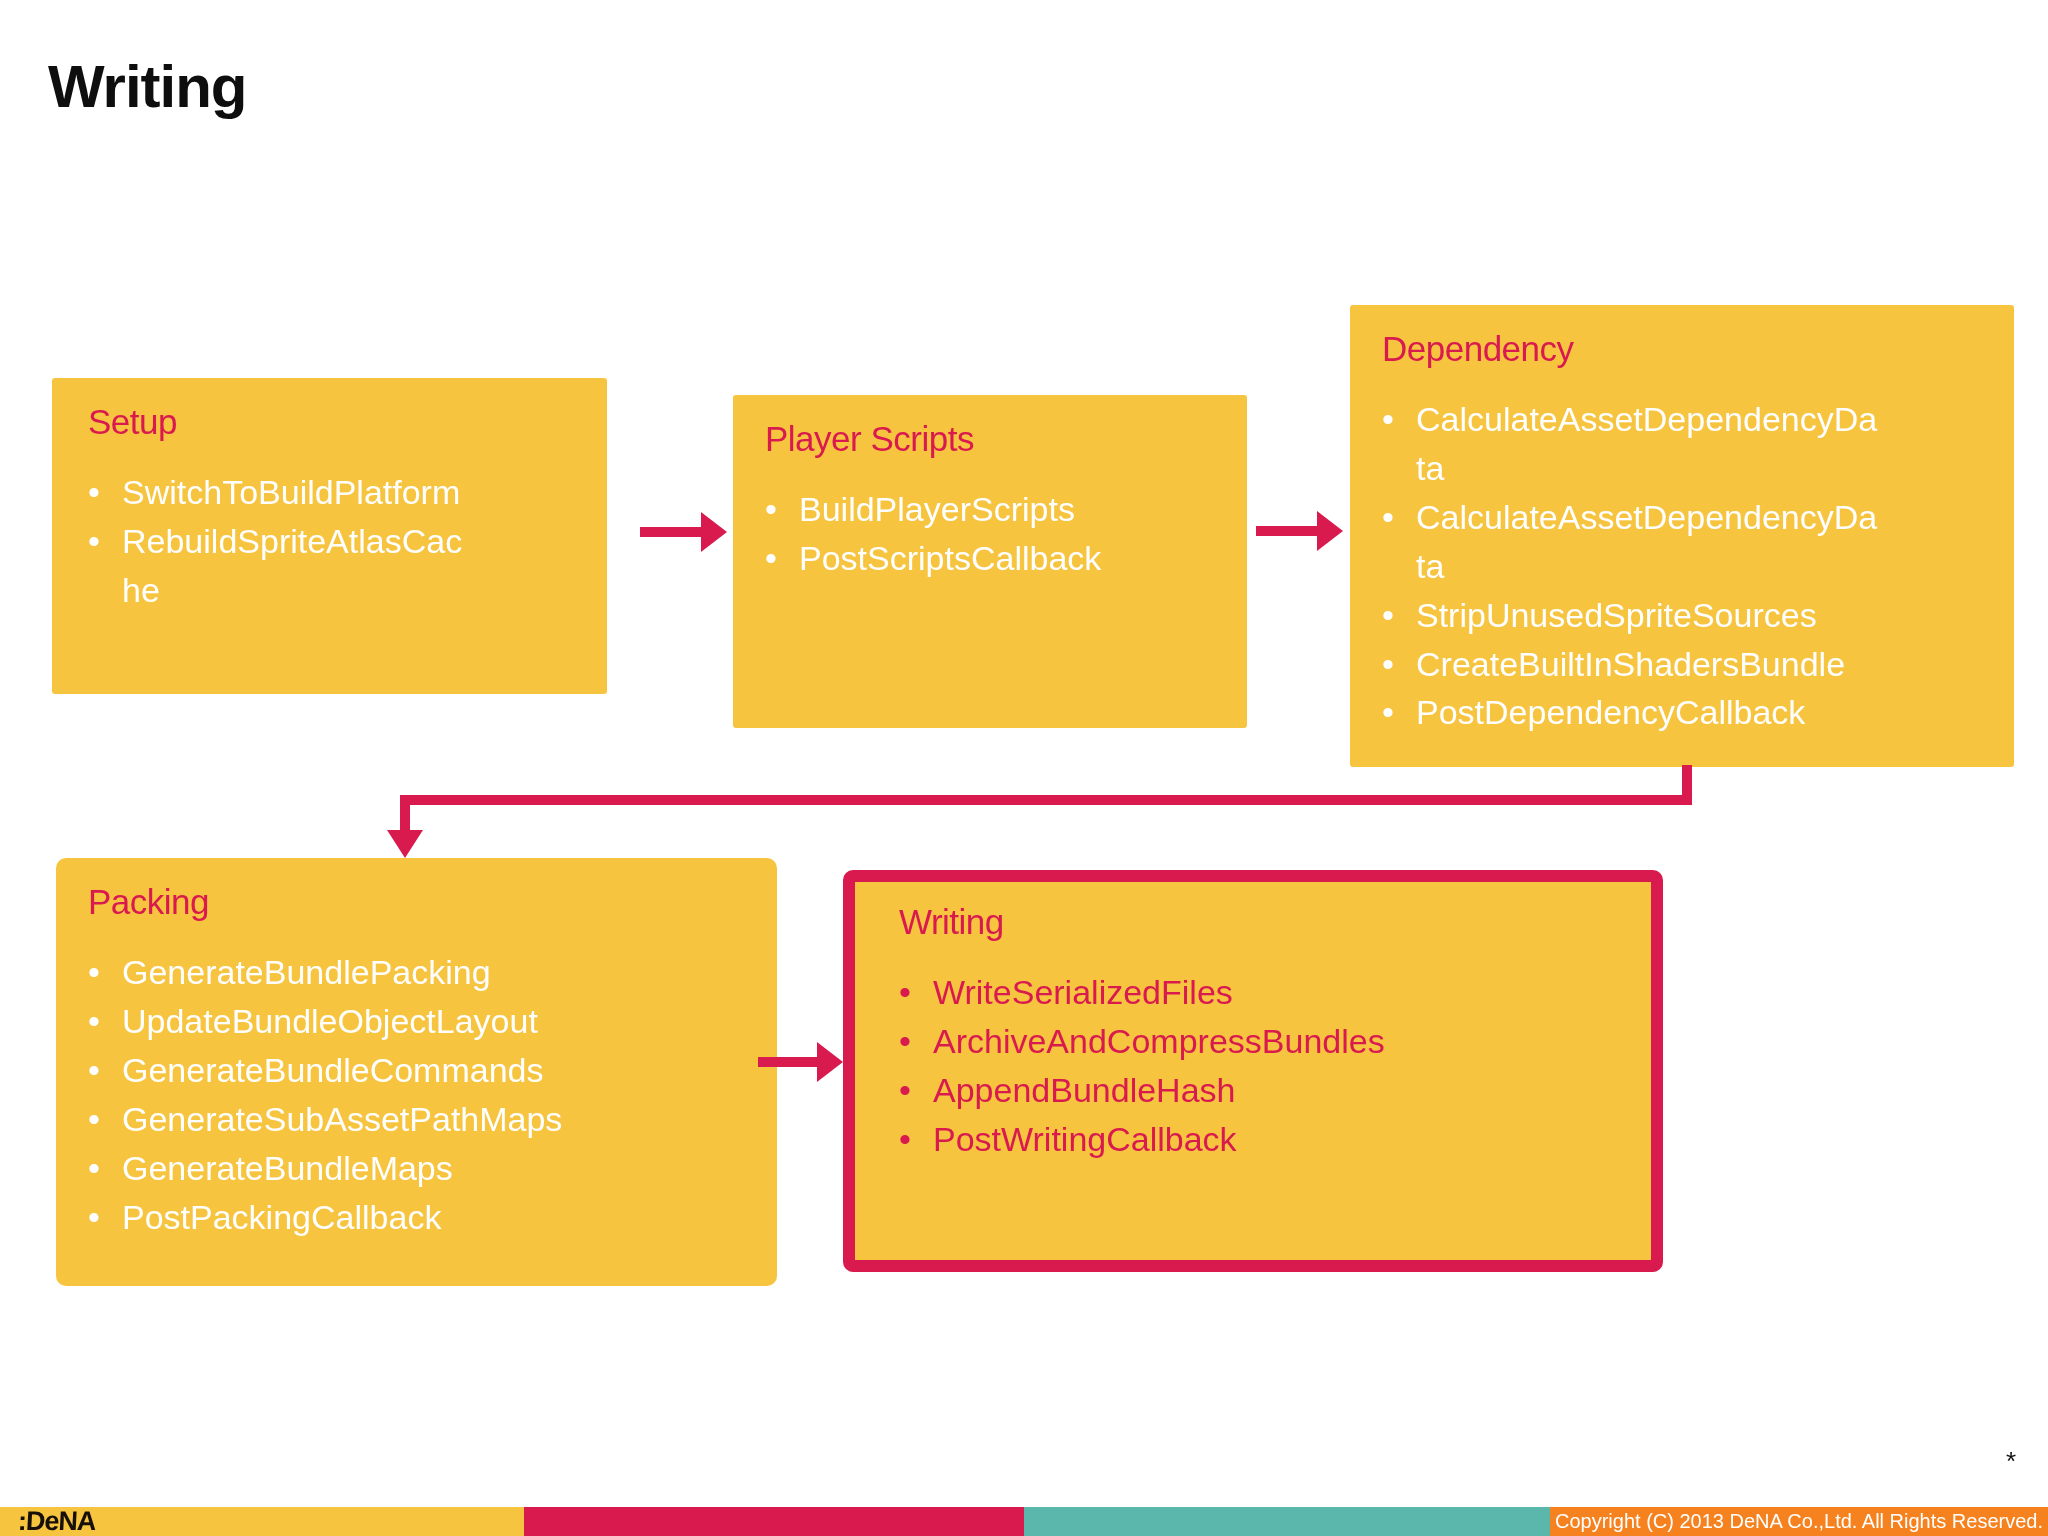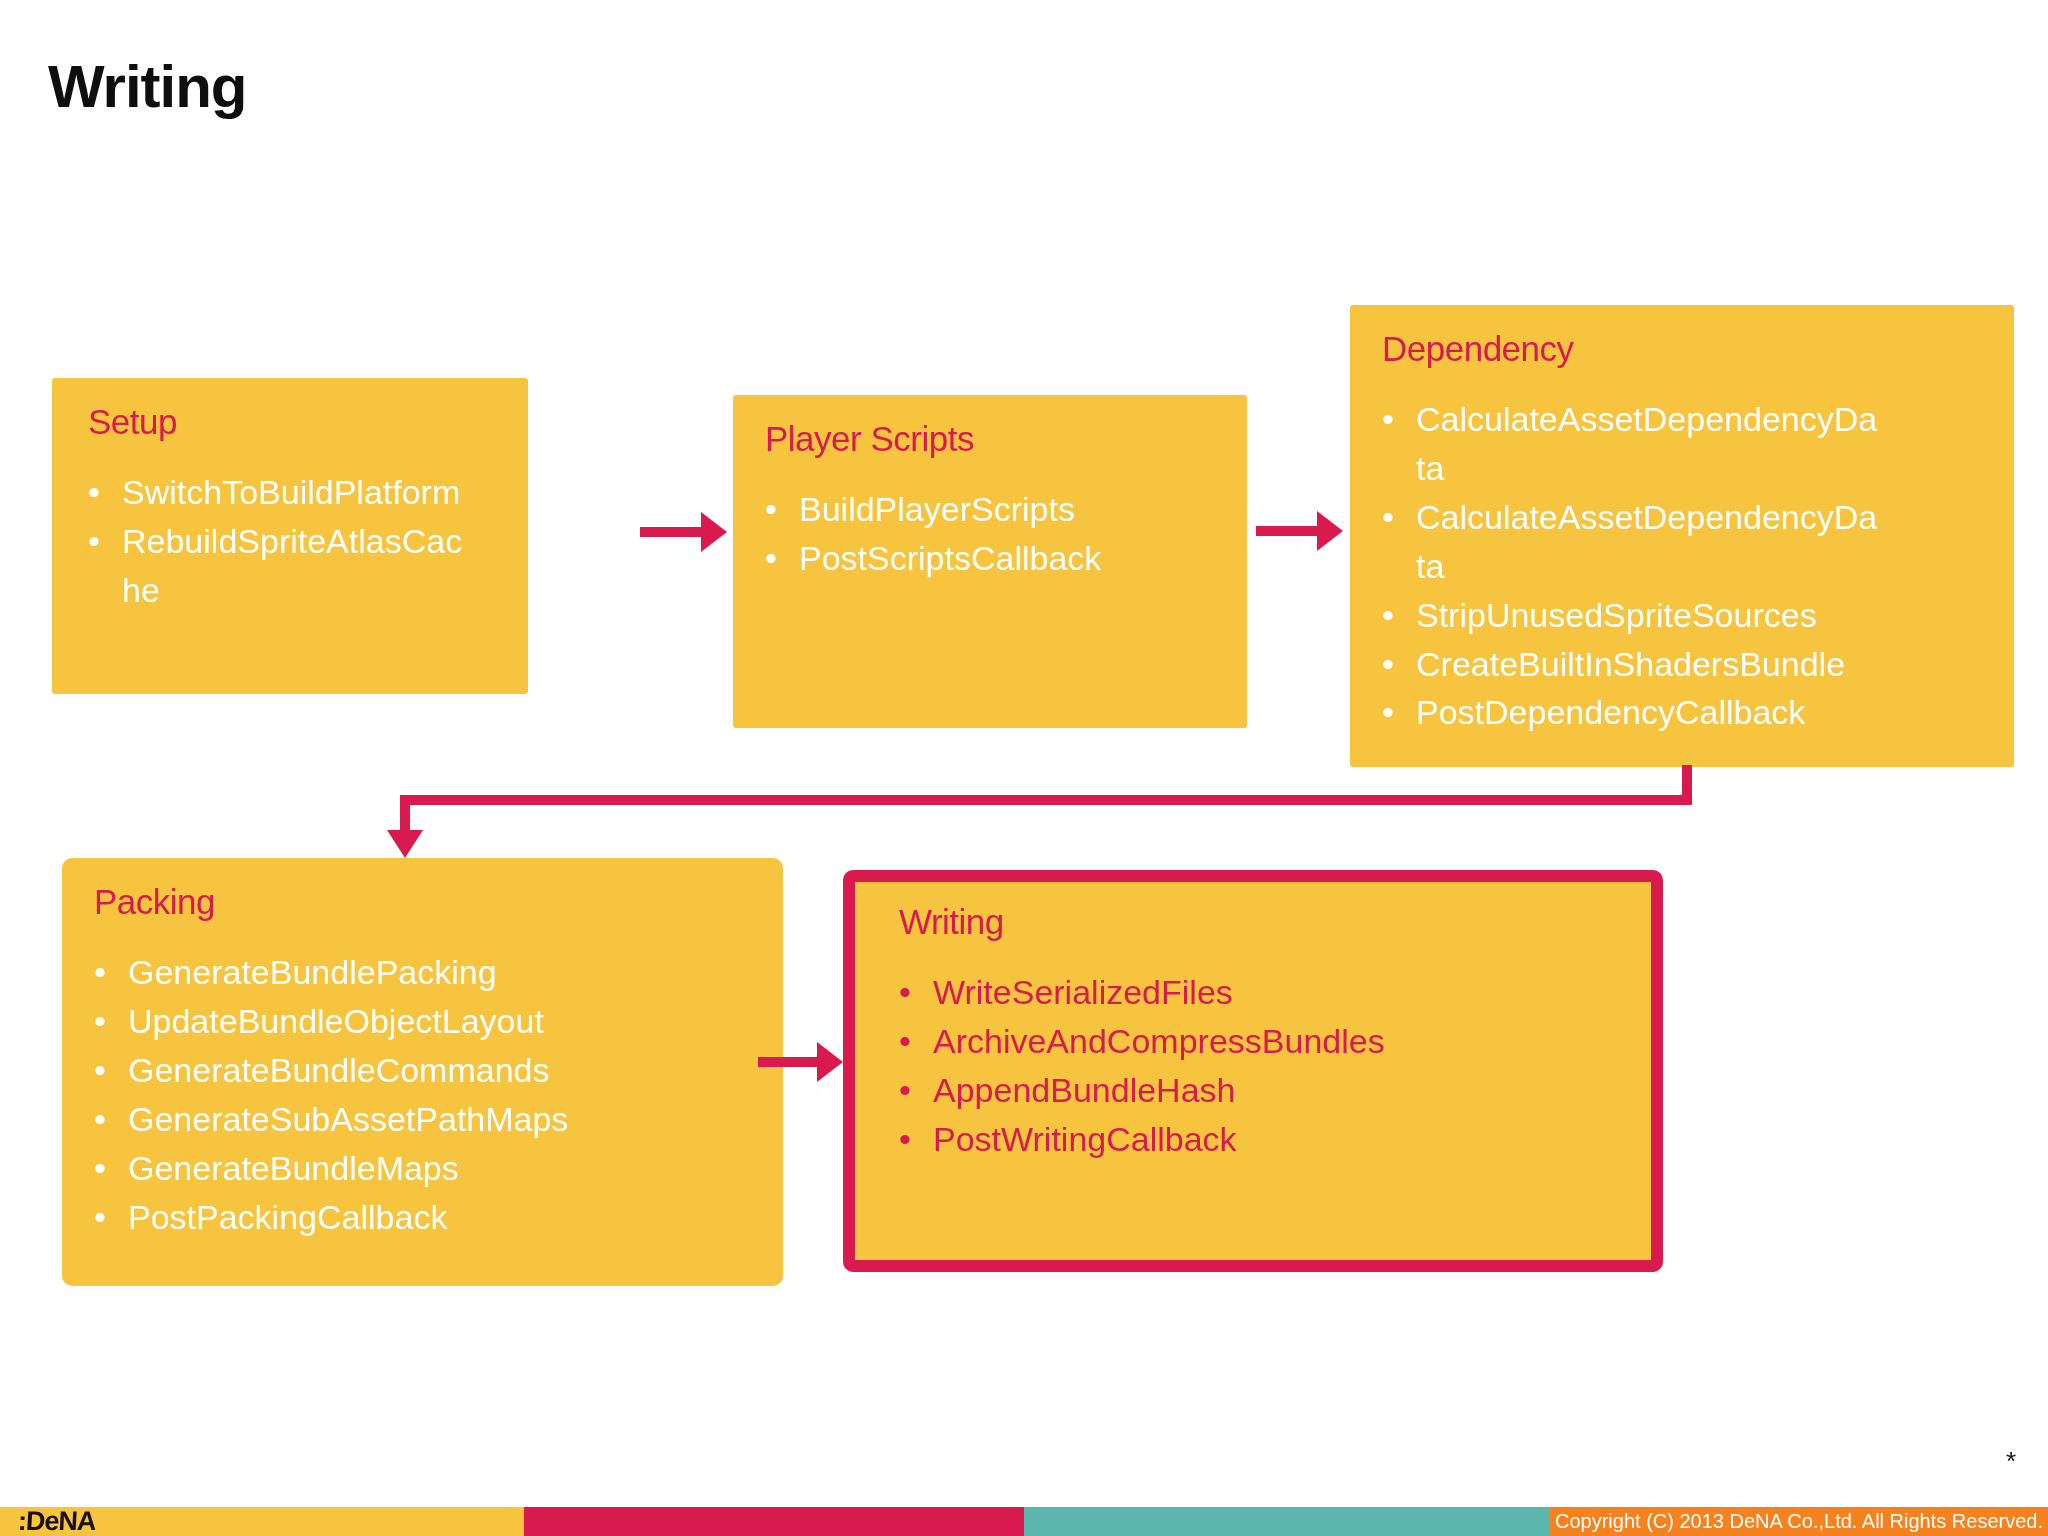--- a/index.html
+++ b/index.html
@@ -18,26 +18,26 @@
     padding:22px 18px 0 32px;border-radius:3px;
   }
   .box h2{
     margin:0 0 24px 0;font-size:35px;font-weight:400;color:var(--crimson);
     line-height:1.25;letter-spacing:-0.5px;
   }
   .box ul{margin:0;padding:0;list-style:none;}
   .box li{display:flex;font-size:34px;line-height:1.44;color:#ffffff;font-weight:400;}
   .box .marker{flex:0 0 34px;width:34px;color:#ffffff;}
   .box .btext{display:block;}
-  .box-setup{left:52px;top:378px;width:476px;height:316px;padding-left:36px;}
+  .box-setup{left:52px;top:378px;width:555px;height:316px;padding-left:36px;}
   .box-setup .btext{max-width:350px;word-break:break-all;}
   .box-player-scripts{left:733px;top:367px;width:514px;height:333px;margin-top:28px;}
   .box-dependency{left:1350px;top:305px;width:664px;height:462px;}
   .box-dependency .btext{max-width:470px;word-break:break-all;}
-  .box-packing{left:62px;top:858px;width:721px;height:428px;border-radius:10px;}
+  .box-packing{left:56px;top:858px;width:721px;height:428px;border-radius:10px;}
   .box-writing{
     left:843px;top:870px;width:820px;height:402px;border-radius:10px;
     border:12px solid var(--crimson);padding:18px 18px 0 44px;
   }
   .box-writing li,.box-writing .marker{color:var(--crimson);}
   
   .shaft{position:absolute;background:var(--crimson);}
   .head-right{position:absolute;width:0;height:0;
     border-top:20px solid transparent;border-bottom:20px solid transparent;
     border-left:26px solid var(--crimson);}

